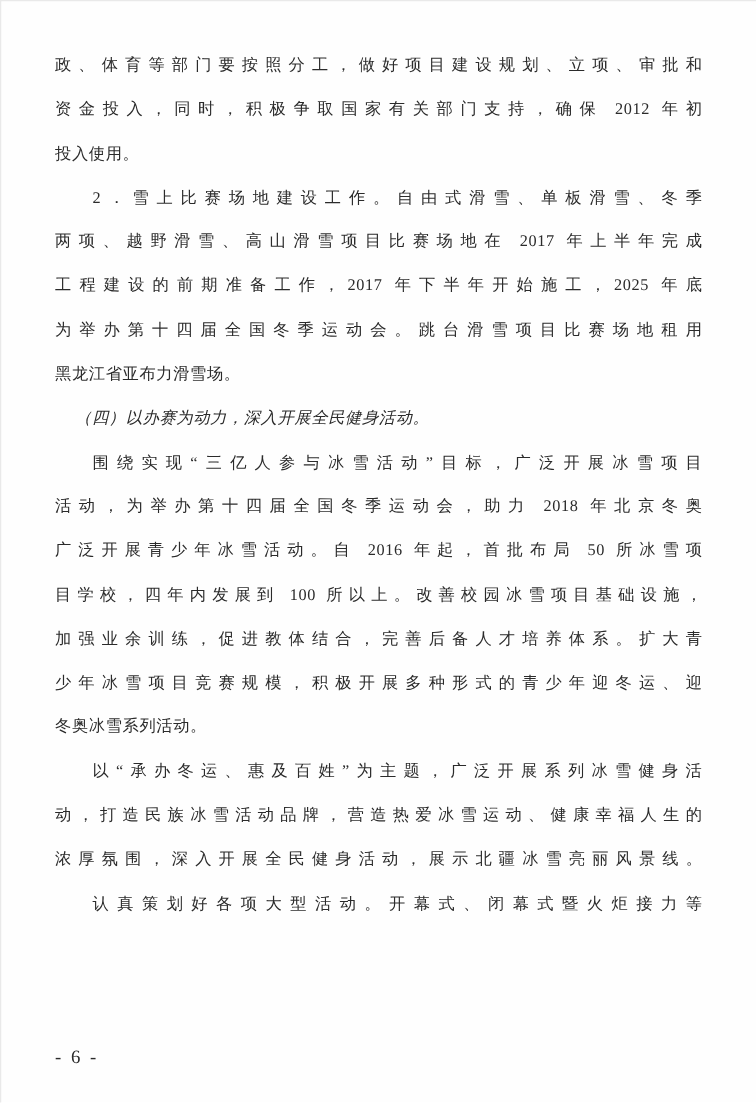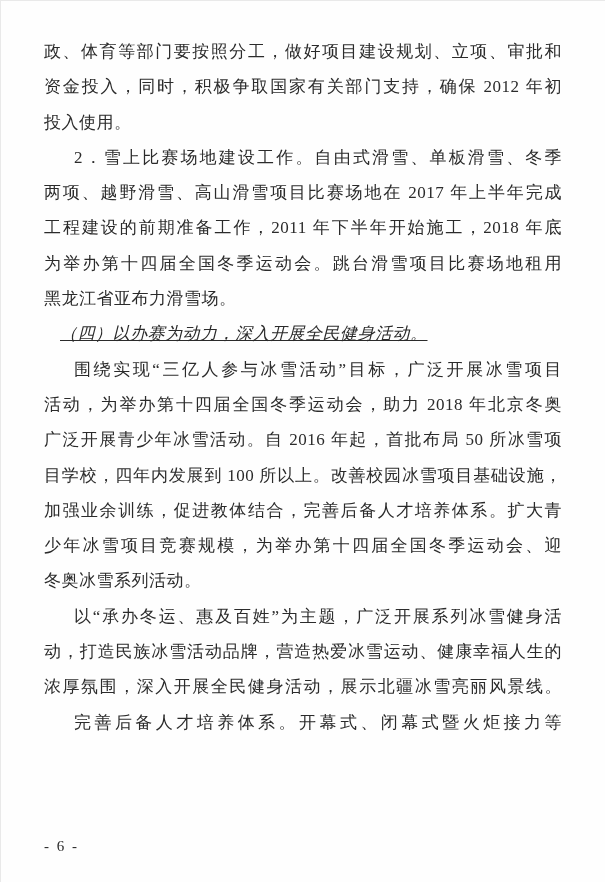--- a/index.html
+++ b/index.html
@@ -17,42 +17,41 @@
     font-family: "Liberation Serif", "DejaVu Serif", serif;
     color: #2b2b2b;
   }
   .content {
     position: absolute;
     left: 44px;
     top: 34px;
     width: 518px;
   }
   .line {
-    font-size: 17px;
+    font-size: 13px;
     line-height: 35.3px;
     height: 35.3px;
     white-space: nowrap;
     text-align: justify;
     text-justify: inter-character;
     letter-spacing: 0.5px;
   }
   .line.fill {
     white-space: normal;
     text-align-last: justify;
   }
   .line.end {
     white-space: normal;
     text-align-last: left;
   }
   .line.ind {
     text-indent: 30px;
   }
   .line.kai {
     font-style: italic;
-    text-decoration: underline;
   }
   .line.kai.ind {
     text-indent: 16px;
   }
   .page-number {
     position: absolute;
     left: 44px;
     top: 838px;
     font-size: 15px;
     letter-spacing: 2px;
@@ -62,30 +61,30 @@
 </head>
 <body>
 
 <div class="page">
   <div class="content">
       <div class="line fill">政、体育等部门要按照分工，做好项目建设规划、立项、审批和</div>
       <div class="line fill">资金投入，同时，积极争取国家有关部门支持，确保 2012 年初</div>
       <div class="line end">投入使用。</div>
       <div class="line fill ind">2．雪上比赛场地建设工作。自由式滑雪、单板滑雪、冬季</div>
       <div class="line fill">两项、越野滑雪、高山滑雪项目比赛场地在 2017 年上半年完成</div>
-      <div class="line fill">工程建设的前期准备工作，2011 年下半年开始施工，2018 年底</div>
+      <div class="line fill">工程建设的前期准备工作，2017 年下半年开始施工，2025 年底</div>
       <div class="line fill">为举办第十四届全国冬季运动会。跳台滑雪项目比赛场地租用</div>
       <div class="line end">黑龙江省亚布力滑雪场。</div>
       <div class="line end ind kai">（四）以办赛为动力，深入开展全民健身活动。</div>
       <div class="line fill ind">围绕实现“三亿人参与冰雪活动”目标，广泛开展冰雪项目</div>
       <div class="line fill">活动，为举办第十四届全国冬季运动会，助力 2018 年北京冬奥</div>
       <div class="line fill">广泛开展青少年冰雪活动。自 2016 年起，首批布局 50 所冰雪项</div>
       <div class="line fill">目学校，四年内发展到 100 所以上。改善校园冰雪项目基础设施，</div>
       <div class="line fill">加强业余训练，促进教体结合，完善后备人才培养体系。扩大青</div>
-      <div class="line fill">少年冰雪项目竞赛规模，为举办第十四届全国冬季运动会、迎</div>
+      <div class="line fill">少年冰雪项目竞赛规模，积极开展多种形式的青少年迎冬运、迎</div>
       <div class="line end">冬奥冰雪系列活动。</div>
       <div class="line fill ind">以“承办冬运、惠及百姓”为主题，广泛开展系列冰雪健身活</div>
       <div class="line fill">动，打造民族冰雪活动品牌，营造热爱冰雪运动、健康幸福人生的</div>
       <div class="line fill">浓厚氛围，深入开展全民健身活动，展示北疆冰雪亮丽风景线。</div>
-      <div class="line fill ind">完善后备人才培养体系。开幕式、闭幕式暨火炬接力等</div>
+      <div class="line fill ind">认真策划好各项大型活动。开幕式、闭幕式暨火炬接力等</div>
     </div>
   <div class="page-number">- 6 -</div>
 </div>
 
 </body></html>

